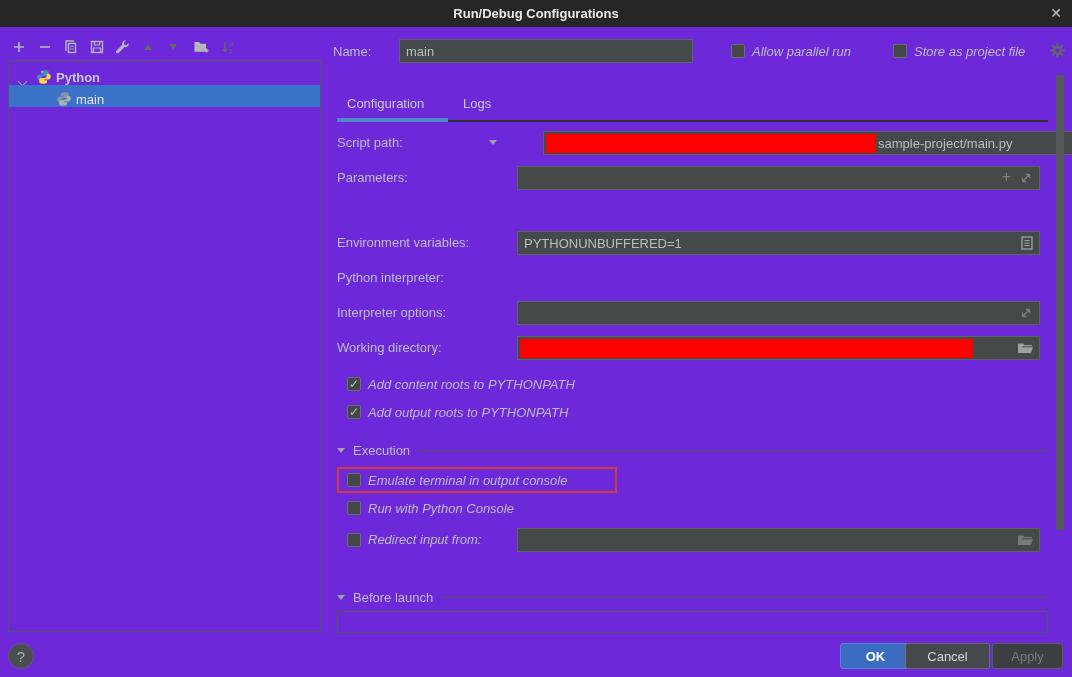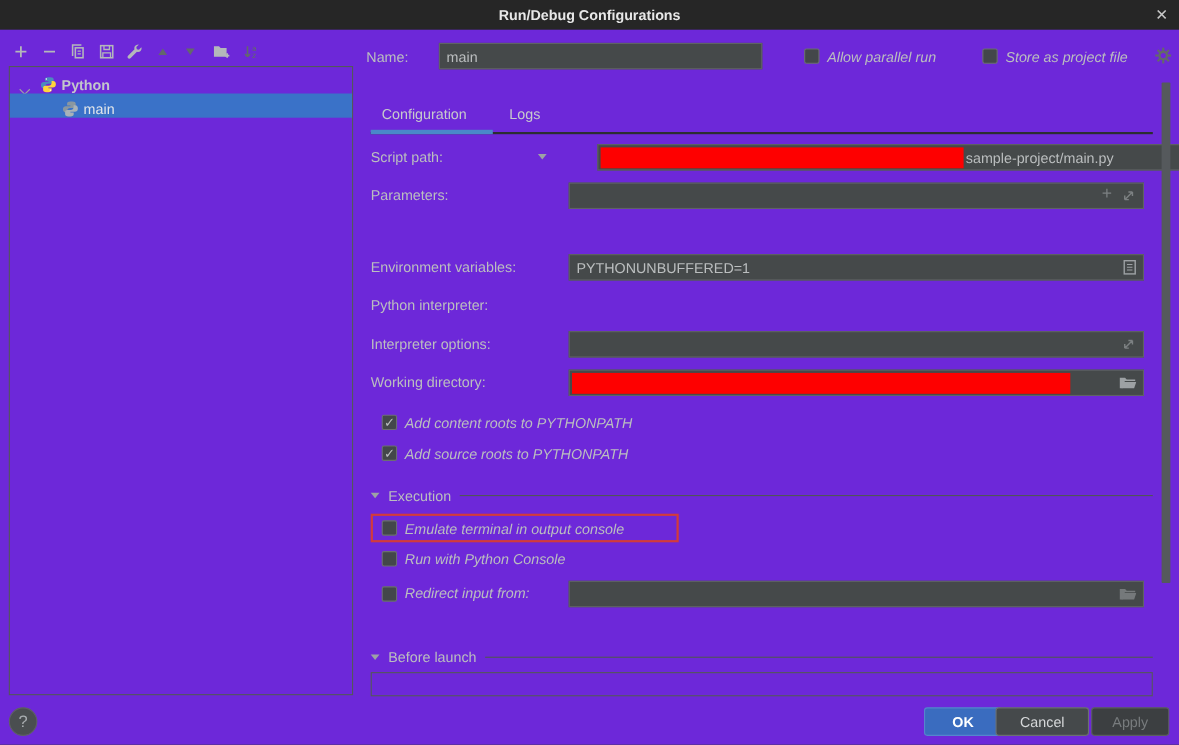--- a/index.html
+++ b/index.html
@@ -247,21 +247,21 @@
       <svg width="16" height="13">
           <path fill="#9da1a4" d="M1 1.5h4.8L7.3 3H15v1.3H5.6L3.4 11H1z"></path>
           <path fill="#9da1a4" d="M4.6 5.2H16l-2 5.8H2.6z"></path>
         </svg>
     </span>
   </div>
 
   <span class="chk checked" style="left:347px; top:377px"></span>
   <span class="chk-lbl" style="left:368px; top:377px">Add content roots to PYTHONPATH</span>
   <span class="chk checked" style="left:347px; top:405px"></span>
-  <span class="chk-lbl" style="left:368px; top:405px">Add source roots to PYTHONPATH</span>
+  <span class="chk-lbl" style="left:368px; top:405px">Add output roots to PYTHONPATH</span>
 
   <div class="section-hdr" style="left:337px; top:442px; width:711px">
     <span class="tri-down"></span>
     <span class="s-lbl">Execution</span>
     <span class="s-line" style="flex:1"></span>
   </div>
 
   <div class="hl-red" style="left:337px; top:467px; width:280px; height:26px"></div>
   <span class="chk" style="left:347px; top:473px"></span>
   <span class="chk-lbl" style="left:368px; top:473px">Emulate terminal in output console</span>

